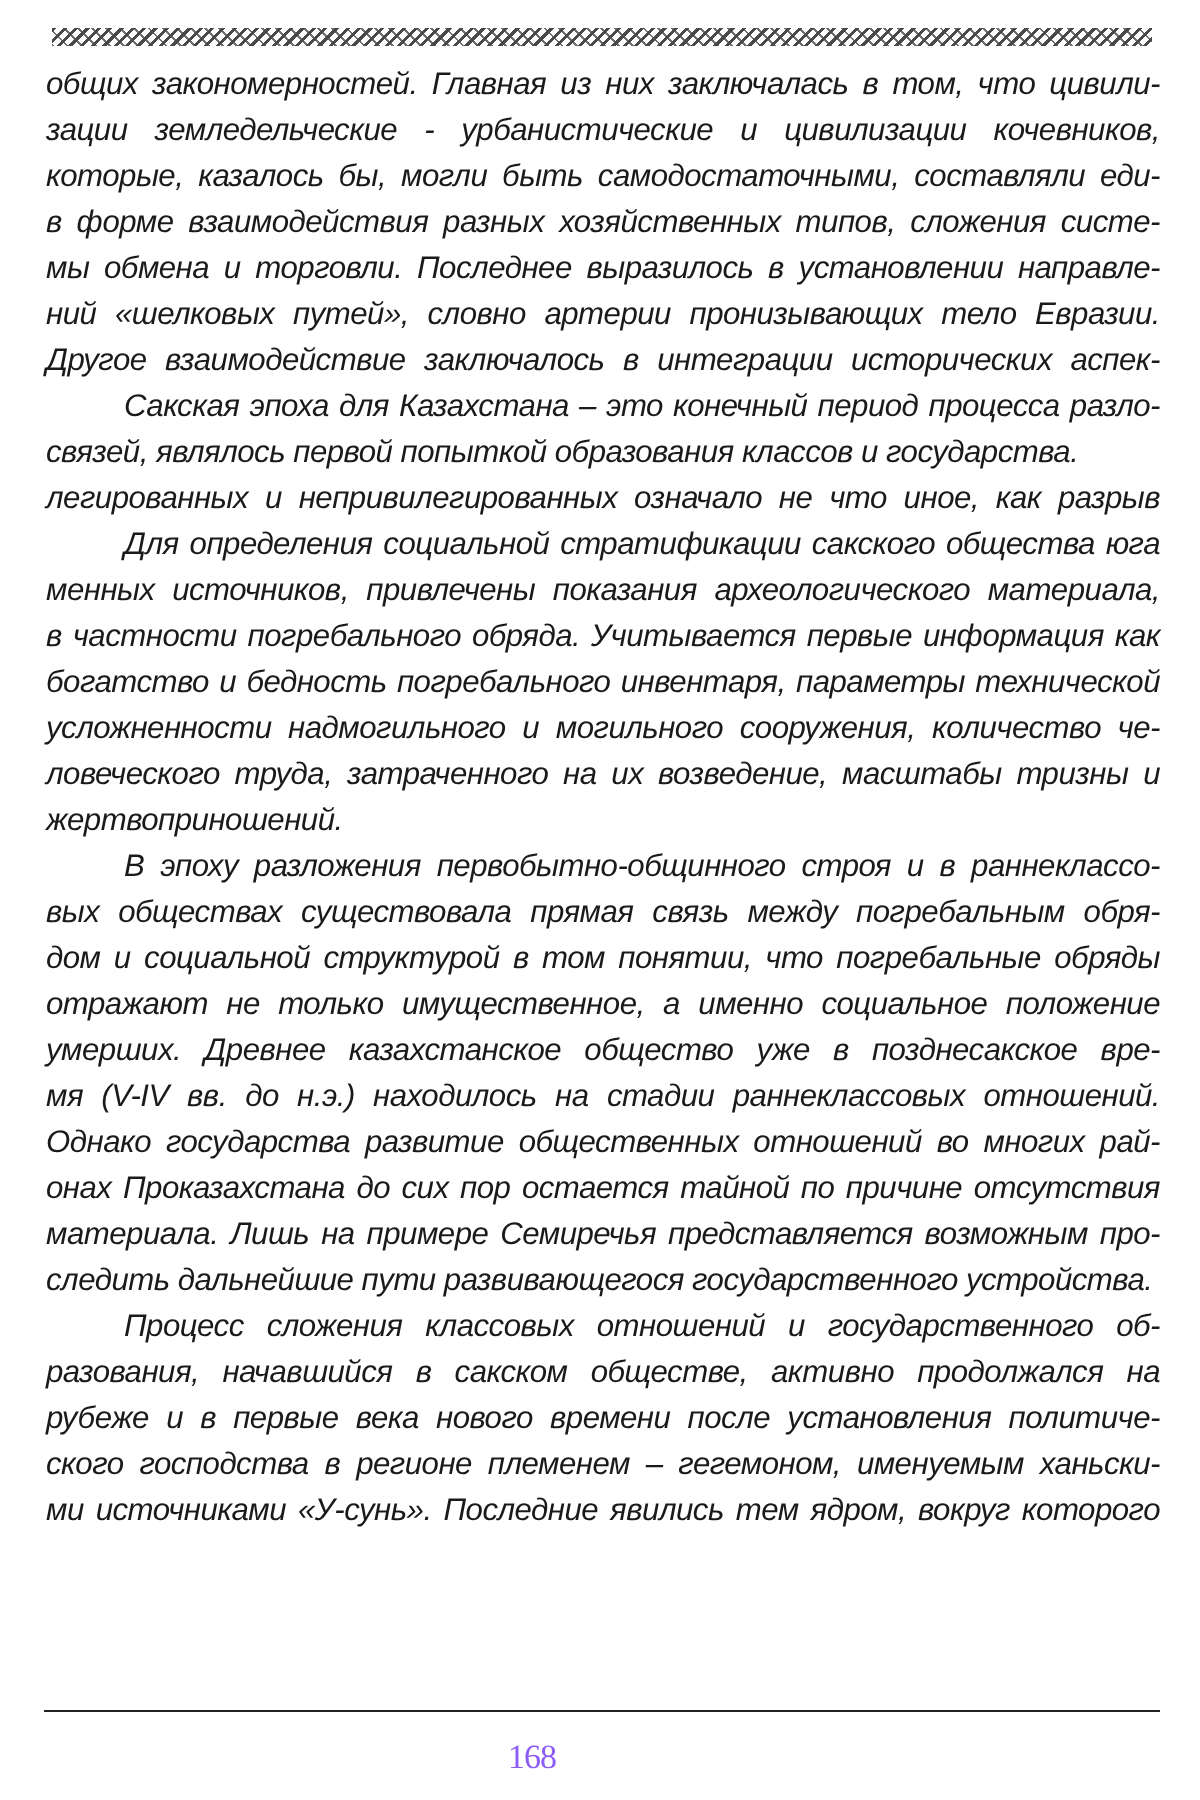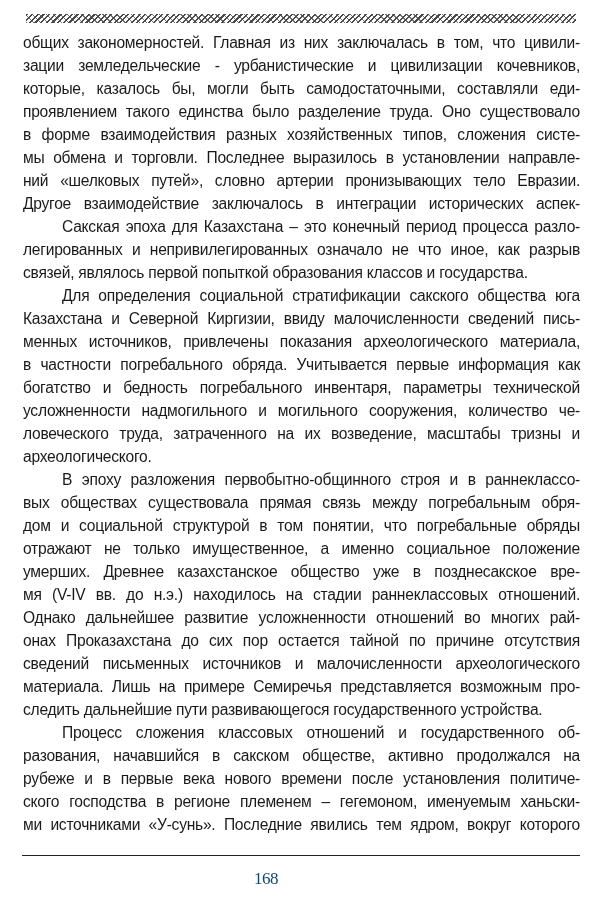--- a/index.html
+++ b/index.html
@@ -34,20 +34,21 @@
     font-size: 15.6px;
     line-height: 23px;
     text-align: justify;
     letter-spacing: -0.25px;
   }
   .line {
     display: block;
     white-space: nowrap;
     text-align-last: justify;
     height: 23px;
+    font-style: italic;
   }
   .line.last {
     text-align-last: left;
   }
   .line.indent {
     padding-left: 39px;
   }
   .footer-rule {
     position: absolute;
     left: 22px;
@@ -58,67 +59,64 @@
   }
   .page-number {
     position: absolute;
     left: 0;
     width: 532px;
     top: 869px;
     text-align: center;
     font-family: "Liberation Serif", "DejaVu Serif", serif;
     font-size: 17px;
     letter-spacing: -0.5px;
-    color: #0c4a6e;
+    color: #8b5cf6;
   }
 </style>
 </head>
 <body>
 
 <div class="ornament"></div>
 
 <div class="page-body">
   <div>
     <span class="line">общих закономерностей. Главная из них заключалась в том, что цивили-</span>
     <span class="line">зации земледельческие - урбанистические и цивилизации кочевников,</span>
     <span class="line">которые, казалось бы, могли быть самодостаточными, составляли еди-</span>
-    <span class="line">проявлением такого единства было разделение труда. Оно существовало</span>
     <span class="line">в форме взаимодействия разных хозяйственных типов, сложения систе-</span>
     <span class="line">мы обмена и торговли. Последнее выразилось в установлении направле-</span>
     <span class="line">ний «шелковых путей», словно артерии пронизывающих тело Евразии.</span>
     <span class="line">Другое взаимодействие заключалось в интеграции исторических аспек-</span>
   </div>
 
   <div>
     <span class="line indent">Сакская эпоха для Казахстана – это конечный период процесса разло-</span>
+    <span class="line last">связей, являлось первой попыткой образования классов и государства.</span>
     <span class="line">легированных и непривилегированных означало не что иное, как разрыв</span>
-    <span class="line last">связей, являлось первой попыткой образования классов и государства.</span>
   </div>
 
   <div>
     <span class="line indent">Для определения социальной стратификации сакского общества юга</span>
-    <span class="line">Казахстана и Северной Киргизии, ввиду малочисленности сведений пись-</span>
     <span class="line">менных источников, привлечены показания археологического материала,</span>
     <span class="line">в частности погребального обряда. Учитывается первые информация как</span>
     <span class="line">богатство и бедность погребального инвентаря, параметры технической</span>
     <span class="line">усложненности надмогильного и могильного сооружения, количество че-</span>
     <span class="line">ловеческого труда, затраченного на их возведение, масштабы тризны и</span>
-    <span class="line last">археологического.</span>
+    <span class="line last">жертвоприношений.</span>
   </div>
 
   <div>
     <span class="line indent">В эпоху разложения первобытно-общинного строя и в раннеклассо-</span>
     <span class="line">вых обществах существовала прямая  связь между погребальным обря-</span>
     <span class="line">дом и социальной структурой в том понятии, что погребальные обряды</span>
     <span class="line">отражают не только имущественное, а именно социальное положение</span>
     <span class="line">умерших. Древнее казахстанское общество уже в позднесакское вре-</span>
     <span class="line">мя (V-IV вв. до н.э.) находилось на стадии раннеклассовых отношений.</span>
-    <span class="line">Однако дальнейшее развитие усложненности отношений во многих рай-</span>
+    <span class="line">Однако государства развитие общественных отношений во многих рай-</span>
     <span class="line">онах Проказахстана до сих пор остается тайной по причине отсутствия</span>
-    <span class="line">сведений письменных источников и малочисленности археологического</span>
     <span class="line">материала. Лишь на примере Семиречья представляется возможным про-</span>
     <span class="line last">следить дальнейшие пути развивающегося государственного устройства.</span>
   </div>
 
   <div>
     <span class="line indent">Процесс сложения классовых отношений и государственного об-</span>
     <span class="line">разования, начавшийся в сакском обществе, активно продолжался на</span>
     <span class="line">рубеже и в первые века нового времени после установления политиче-</span>
     <span class="line">ского господства в регионе племенем – гегемоном, именуемым ханьски-</span>
     <span class="line">ми источниками «У-сунь». Последние явились тем ядром, вокруг которого</span>

